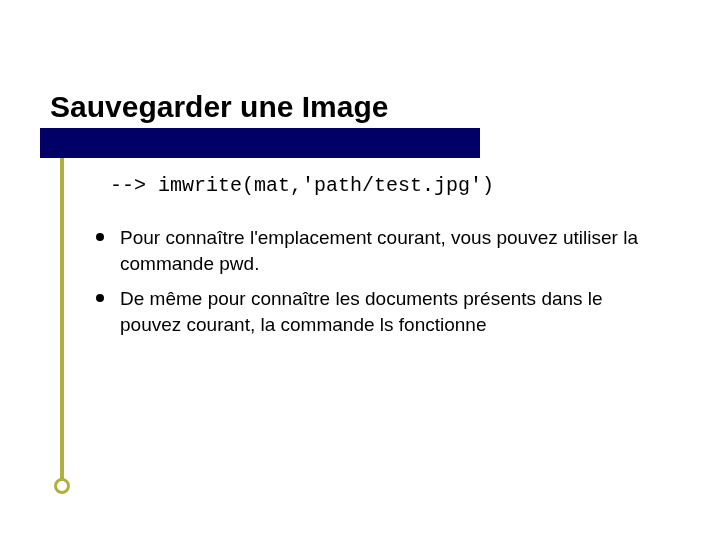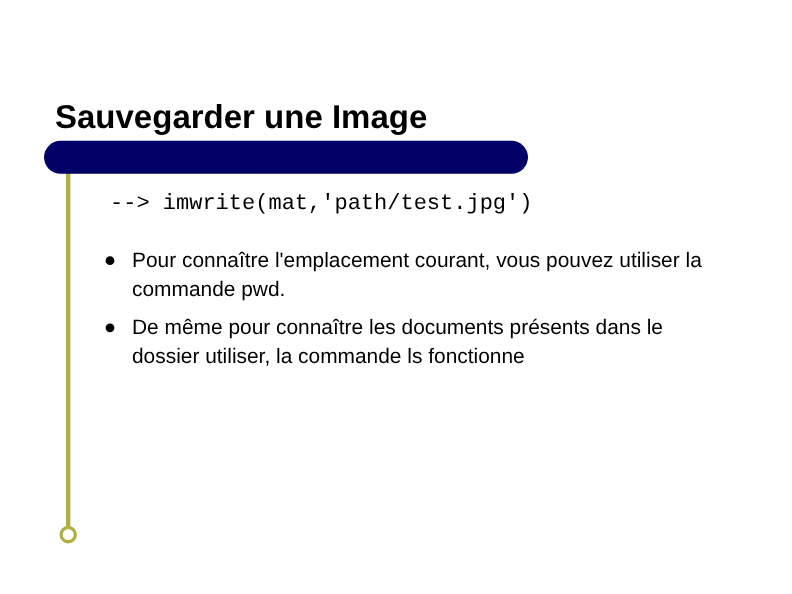--- a/index.html
+++ b/index.html
@@ -1,15 +1,15 @@
 <!DOCTYPE html>
 <html><head>
 <meta charset="utf-8">
 <style>
-  * { margin: 0; padding: 0; box-sizing: border-box; border-radius: 17px; }
+  * { margin: 0; padding: 0; box-sizing: border-box; }
   body {
     width: 720px;
     height: 540px;
     background: #ffffff;
     font-family: Arial, Helvetica, sans-serif;
     color: #000;
     position: relative;
     overflow: hidden;
   }
   .slide {
@@ -56,20 +56,21 @@
     background: #fff;
   }
   .content {
     position: relative;
     z-index: 3;
     margin-top: 50px;
   }
   .code-line {
     font-family: "Courier New", Courier, monospace;
     font-size: 20px;
+    margin-left: 10px;
     margin-bottom: 28px;
     white-space: pre;
   }
   ul.bullets {
     list-style: none;
     padding: 0;
     margin-left: -10px;
   }
   ul.bullets li {
     position: relative;
@@ -100,17 +101,17 @@
   <div class="accent-dot"></div>
 
   <div class="content">
     <div class="code-line">--&gt; imwrite(mat,'path/test.jpg')</div>
 
     <ul class="bullets">
       <li>
         <span>Pour connaître l'emplacement courant, vous pouvez utiliser la commande </span><span class="mono">pwd</span><span>.</span>
       </li>
       <li>
-        <span>De même pour connaître les documents présents dans le dossier utiliser, la commande </span><span class="mono">ls</span><span> fonctionne</span>
+        <span>De même pour connaître les documents présents dans le pouvez courant, la commande </span><span class="mono">ls</span><span> fonctionne</span>
       </li>
     </ul>
   </div>
 </div>
 
 </body></html>

